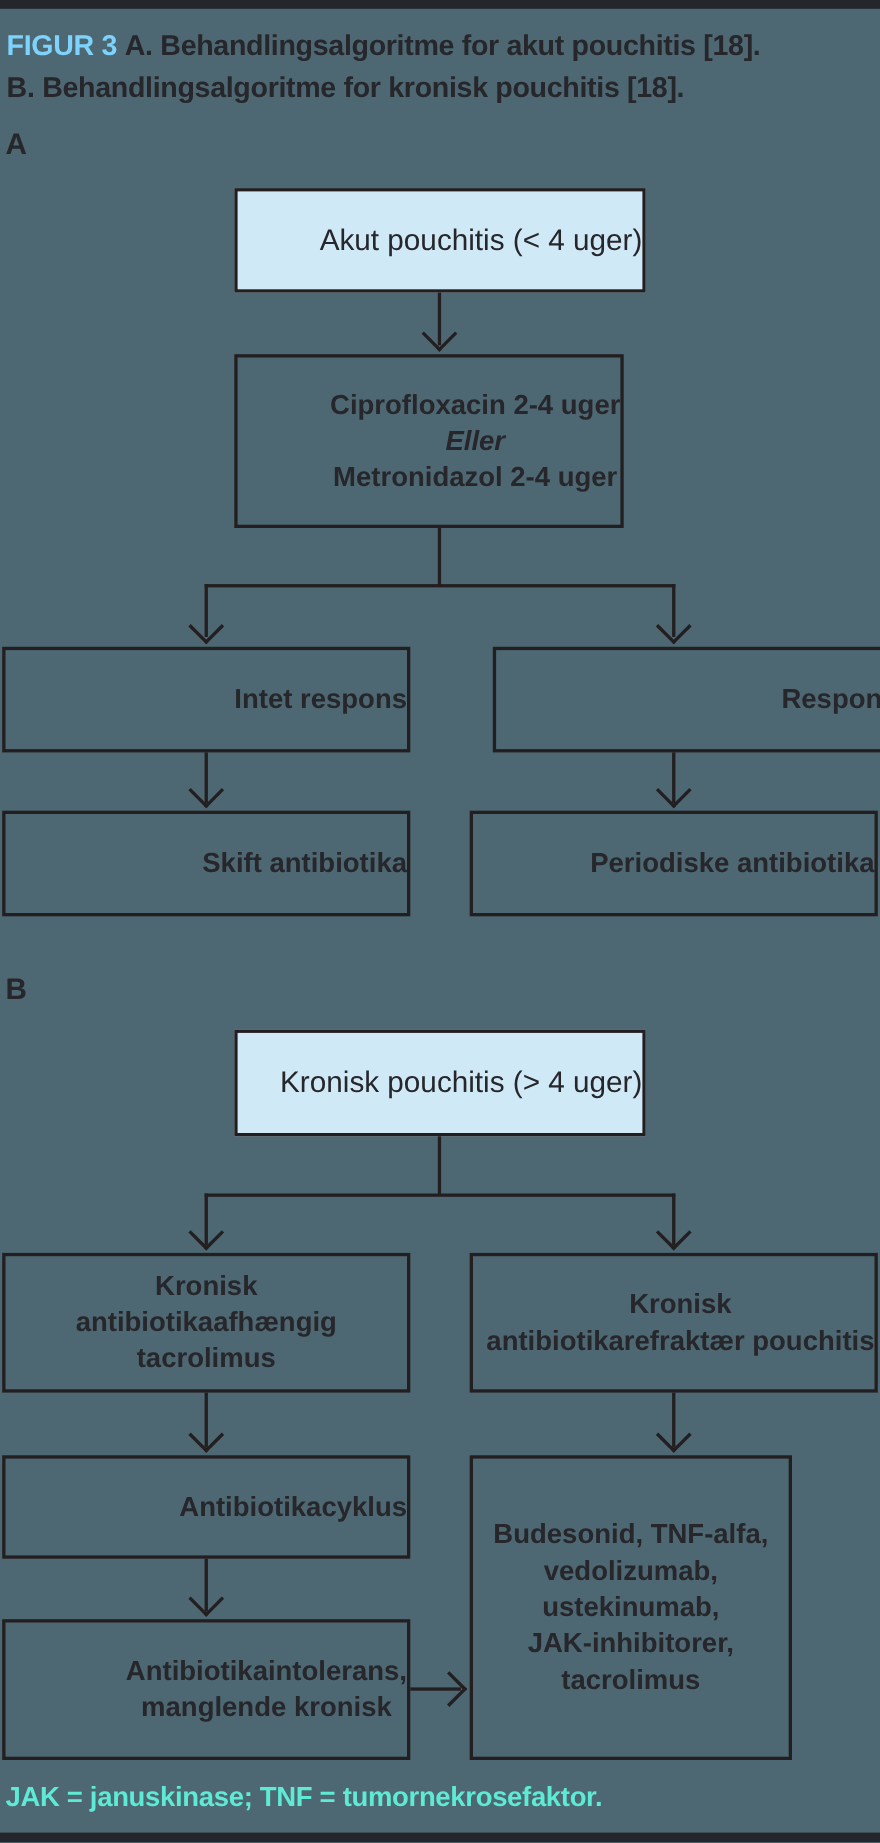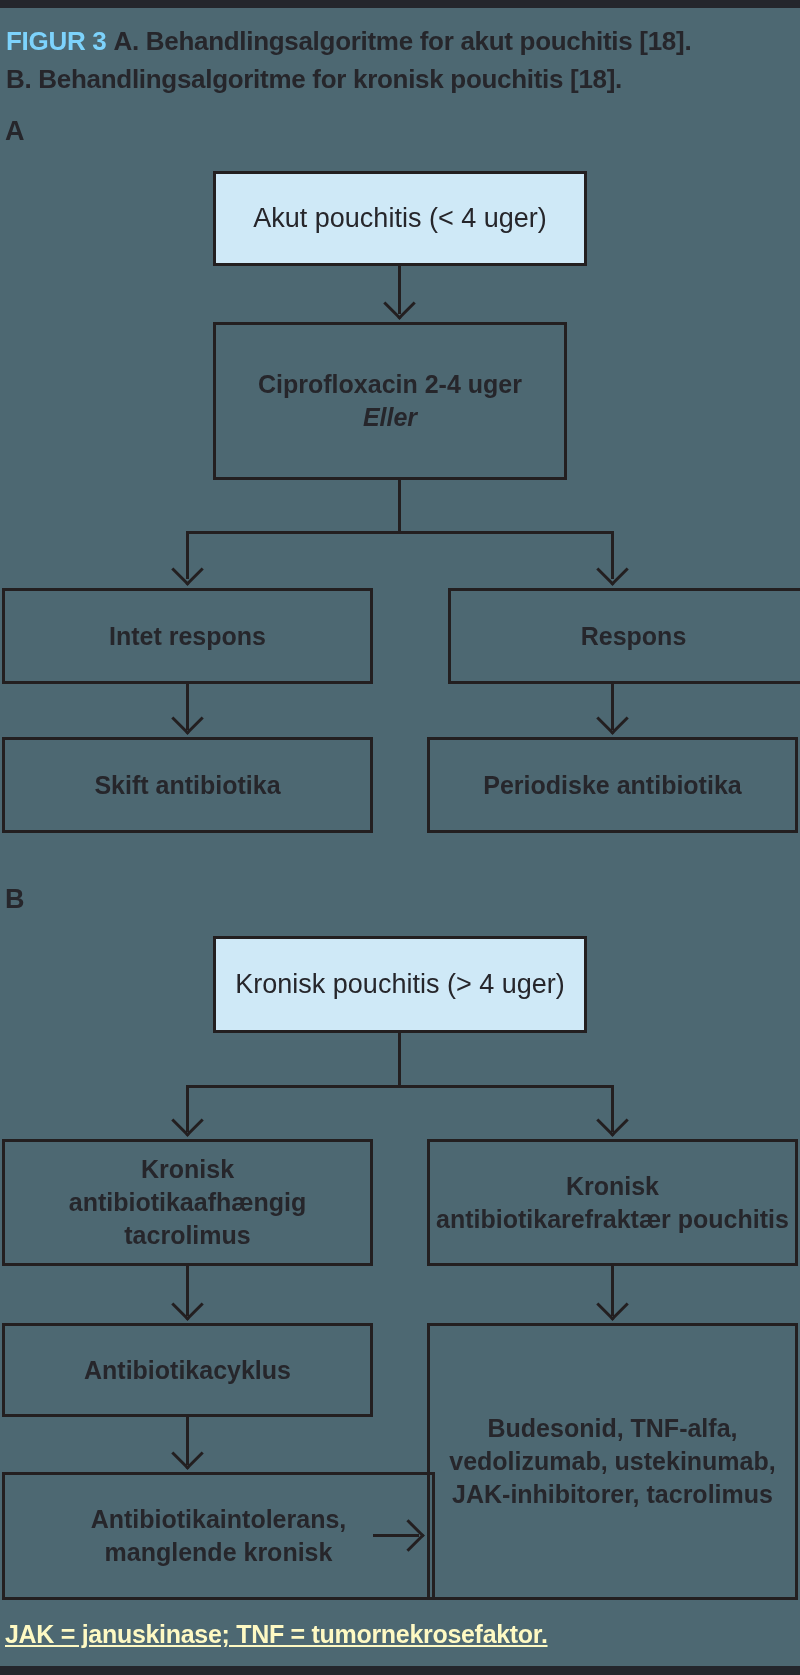--- a/index.html
+++ b/index.html
@@ -7,32 +7,32 @@
           font-family:"Liberation Sans",sans-serif;color:#231f20;overflow:hidden;}
   .bar{position:absolute;left:0;width:800px;background:#24262c;}
   .bar.top{top:0;height:8px;}
   .bar.bottom{top:1666px;height:9px;}
   .heading{position:absolute;left:6px;top:22px;font-size:26px;line-height:38px;
            font-weight:600;letter-spacing:-0.3px;color:#26262b;}
   .figlabel{color:#7dd3fc;font-weight:800;}
   .b{font-weight:800;}
   .panel-label{position:absolute;left:5px;font-size:27px;font-weight:800;color:#26262b;}
   .node{position:absolute;box-sizing:border-box;border:3px solid #231f20;
-        display:flex;align-items:center;justify-content:center;text-align:center;
+        display:flex;align-items:center;justify-content:flex-end;text-align:center;
         font-weight:700;font-size:25px;line-height:33px;color:#26262b;}
   .node.blue{background:#cfe9f7;font-weight:400;font-size:27px;}
   .italic{font-style:italic;}
   .vline{position:absolute;width:3px;background:#231f20;}
   .hline{position:absolute;height:3px;background:#231f20;}
   .chev{position:absolute;box-sizing:border-box;width:23px;height:23px;
         border-right:3px solid #231f20;border-bottom:3px solid #231f20;background:transparent;}
   .chev.down{transform:rotate(45deg);}
   .chev.right{transform:rotate(-45deg);}
   .footnote{position:absolute;left:5px;top:1620px;font-size:25px;font-weight:600;
-            letter-spacing:-0.3px;color:#fef9c3;text-decoration:underline;}
+            letter-spacing:-0.3px;color:#5eead4;}
 </style>
 </head>
 <body>
 
 <div class="canvas">
 
   <div class="bar top"></div>
 
   <div class="heading">
     <div>
@@ -52,20 +52,21 @@
     <div>Akut pouchitis (&lt; 4 uger)</div>
   </div>
 
   <div class="vline" style="left:398px;top:266px;height:48px"></div>
   <div class="chev down" style="left:388px;top:292px"></div>
 
   <div class="node" style="left:213px;top:322px;width:354px;height:158px">
     <div>
       <div>Ciprofloxacin 2-4 uger</div>
       <div class="italic">Eller</div>
+      <div>Metronidazol 2-4 uger</div>
     </div>
   </div>
 
   <div class="vline" style="left:398px;top:480px;height:53px"></div>
   <div class="hline" style="left:186px;top:531px;width:428px"></div>
   <div class="vline" style="left:186px;top:531px;height:48px"></div>
   <div class="chev down" style="left:176px;top:558px"></div>
   <div class="vline" style="left:611px;top:531px;height:48px"></div>
   <div class="chev down" style="left:601px;top:558px"></div>
 
@@ -116,32 +117,32 @@
 
   <div class="vline" style="left:186px;top:1266px;height:50px"></div>
   <div class="chev down" style="left:176px;top:1293px"></div>
   <div class="vline" style="left:611px;top:1266px;height:50px"></div>
   <div class="chev down" style="left:601px;top:1293px"></div>
 
   <div class="node" style="left:2px;top:1323px;width:371px;height:94px">
     <div>Antibiotikacyklus</div>
   </div>
 
-  <div class="node" style="left:427px;top:1323px;width:371px;height:277px">
+  <div class="node" style="left:427px;top:1323px;width:293px;height:277px">
     <div>
       <div>Budesonid, TNF-alfa,</div>
       <div>vedolizumab, ustekinumab,</div>
       <div>JAK-inhibitorer, tacrolimus</div>
     </div>
   </div>
 
   <div class="vline" style="left:186px;top:1417px;height:48px"></div>
   <div class="chev down" style="left:176px;top:1442px"></div>
 
-  <div class="node" style="left:2px;top:1472px;width:433px;height:128px">
+  <div class="node" style="left:2px;top:1472px;width:371px;height:128px">
     <div>
       <div>Antibiotikaintolerans,</div>
       <div>manglende kronisk</div>
     </div>
   </div>
 
   <div class="hline" style="left:373px;top:1534px;width:46px"></div>
   <div class="chev right" style="left:397px;top:1524px"></div>
 
   <div class="footnote">JAK = januskinase; TNF = tumornekrosefaktor.</div>

